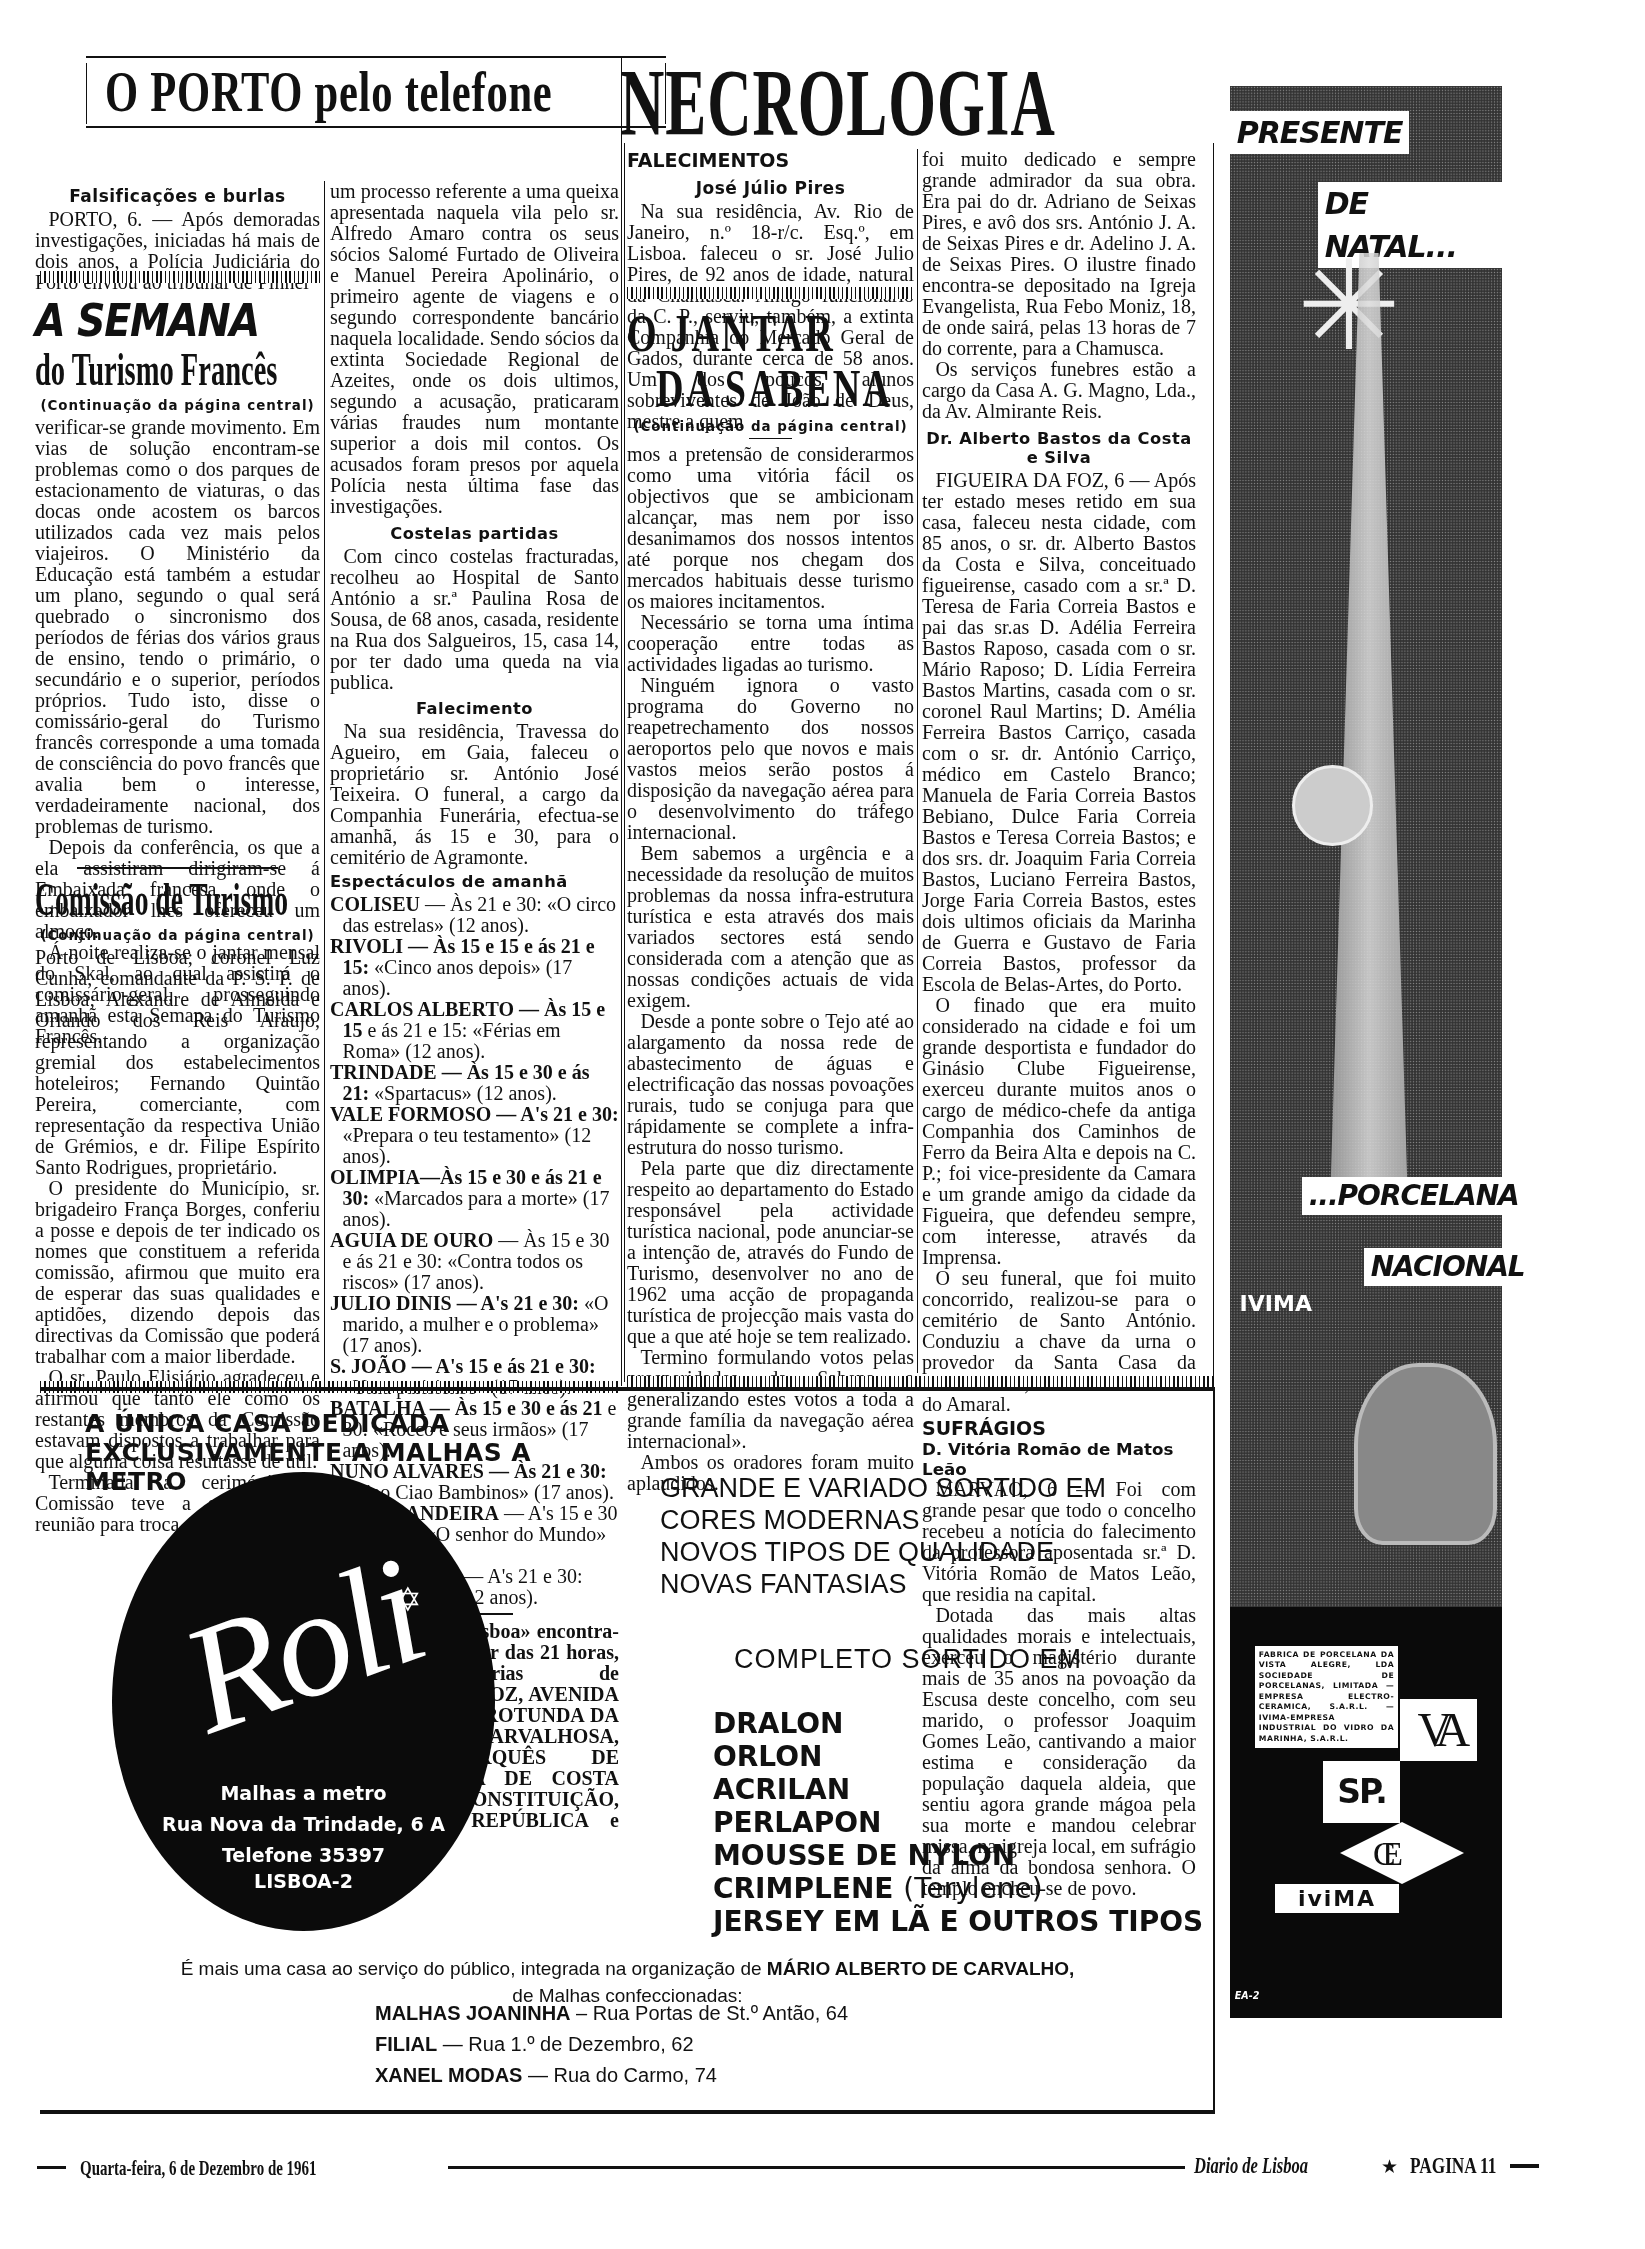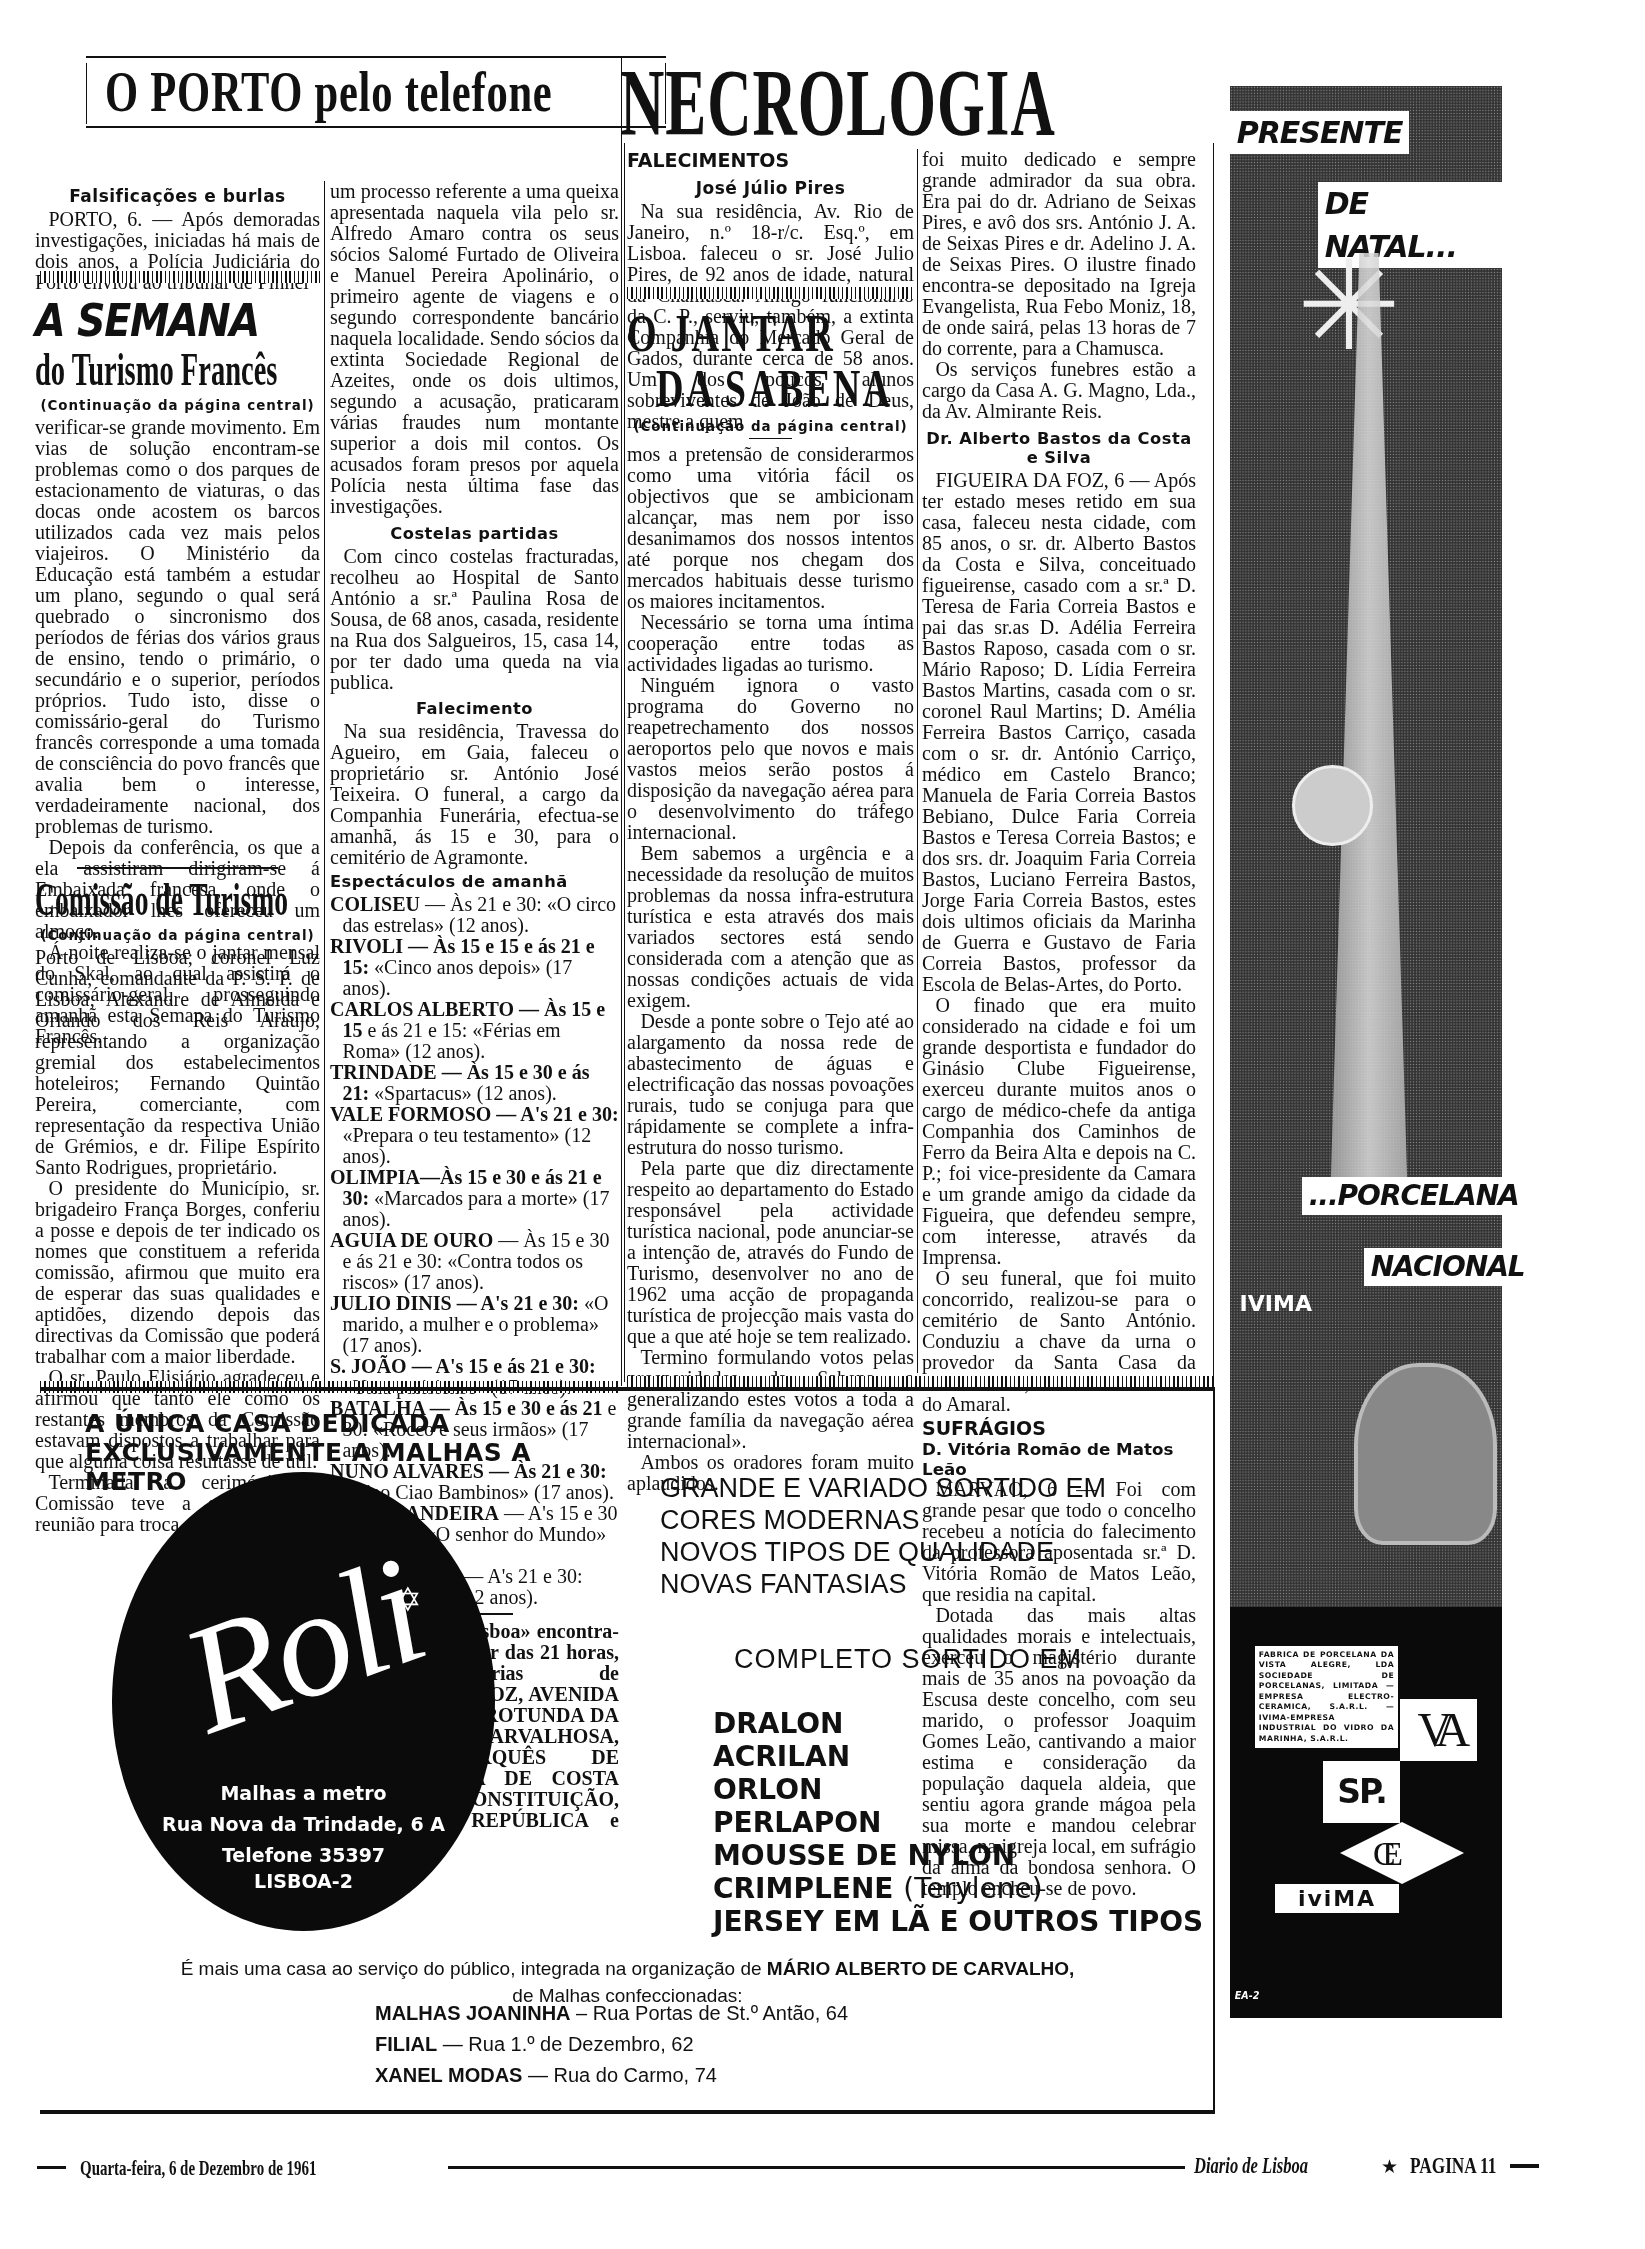--- a/index.html
+++ b/index.html
@@ -169,22 +169,22 @@
 
   <div class="abs sans" style="left:620px;top:81px;font-size:27px;line-height:32px;">
     <div>GRANDE E VARIADO SORTIDO EM</div>
     <div>CORES MODERNAS</div>
     <div>NOVOS TIPOS DE QUALIDADE</div>
     <div>NOVAS FANTASIAS</div>
   </div>
   <div class="abs sans" style="left:694px;top:253px;font-size:27px;letter-spacing:1px;">COMPLETO SORTIDO EM</div>
   <div class="abs cond" style="left:673px;top:316px;font-size:28px;font-weight:bold;line-height:33px;">
     <div><span>DRALON</span></div>
+    <div><span>ORLON</span></div>
     <div><span>ACRILAN</span></div>
-    <div><span>ORLON</span></div>
     <div><span>PERLAPON</span></div>
     <div><span>MOUSSE DE NYLON</span></div>
     <div><span>CRIMPLENE</span> <span style="font-weight:normal;">(Terylene)</span></div>
     <div><span>JERSEY EM LÃ E OUTROS TIPOS</span></div>
   </div>
 
   <div class="abs sans" style="left:0;top:564px;width:1175px;text-align:center;font-size:19px;line-height:27px;">
     <div><span>É mais uma casa ao serviço do público, integrada na organização de </span><b>MÁRIO ALBERTO DE CARVALHO,</b></div>
     <div>de Malhas confeccionadas:</div>
   </div>

